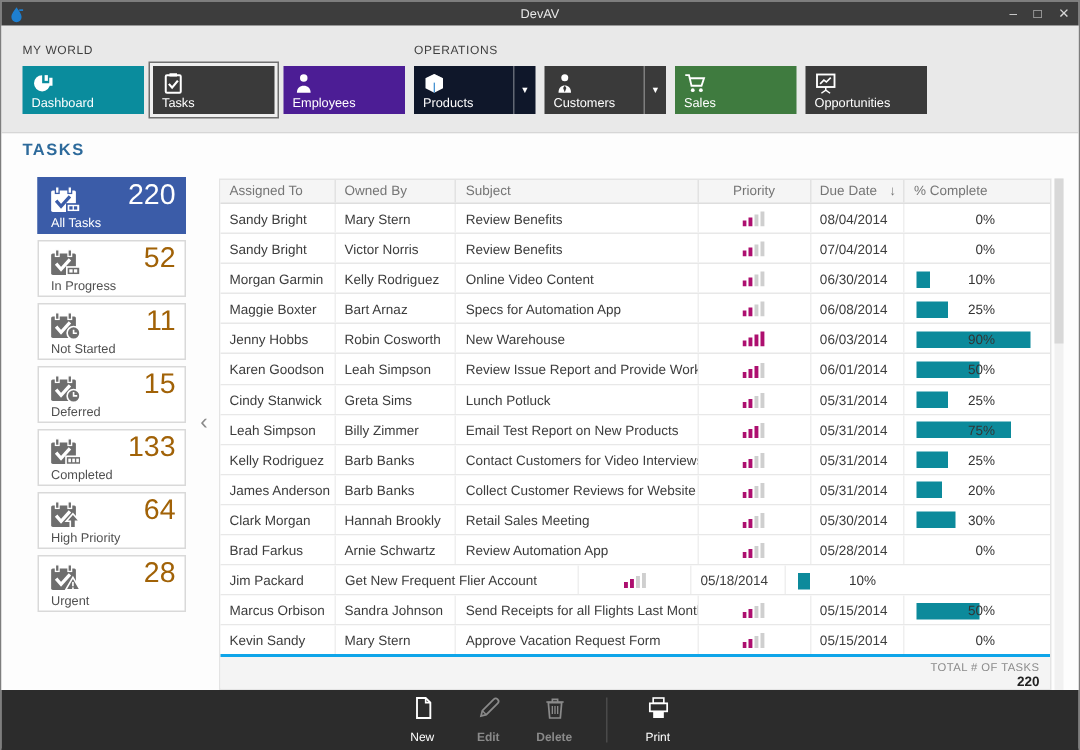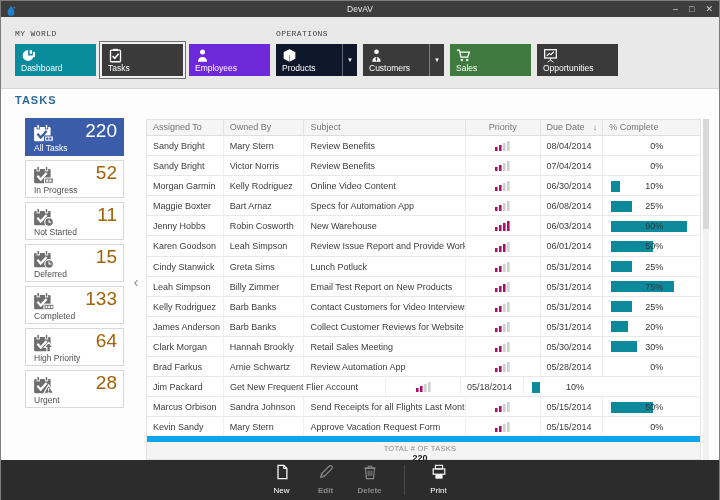--- a/index.html
+++ b/index.html
@@ -10,21 +10,21 @@
   
   .titlebar { position:relative; height:16px; background:#3d3d3d; display:flex; align-items:center; }
   .app-logo { position:absolute; left:4px; top:2px; width:12px; height:12px; }
   .title-text { flex:1; text-align:center; color:#e9e9e9; font-size:8.5px; }
   .win-controls { position:absolute; right:6px; top:0; height:16px; display:flex; gap:11px; align-items:center; }
   .win-btn { color:#d8d8d8; font-size:9px; line-height:16px; cursor:default; }
 
   
   .ribbon { height:72px; background:#e9e9e9; border-bottom:1px solid #d6d6d6; padding:12px 0 0 14px; display:flex; }
   .rgroup { margin-right:6px; }
-  .rlabel { font-size:8px; color:#3f3f3f; letter-spacing:.4px; margin-bottom:6px;font-family:Liberation Mono, monospace; }
+  .rlabel { font-size:8px; color:#3f3f3f; letter-spacing:.4px; margin-bottom:6px; }
   .rtiles { display:flex; gap:6px; }
   .tile { position:relative; width:81px; height:32px; color:#fff; }
   .tile.tex { background-image:radial-gradient(rgba(255,255,255,.07) 1px, transparent 1px); background-size:4px 4px; }
   .tile.sel { box-shadow:0 0 0 2px #efefef, 0 0 0 3px #6f6f6f; }
   .tile .ic { position:absolute; top:4px; left:6px; width:15px; height:15px; }
   .tile .ic svg { width:15px; height:15px; }
   .tlabel { position:absolute; left:6px; bottom:3px; font-size:8.5px; color:#fff; }
   .tdrop { position:absolute; right:0; top:0; width:15px; height:32px; border-left:1px solid rgba(255,255,255,.35);
            display:flex; align-items:center; justify-content:center; font-size:7px; color:#fff; }
 
@@ -50,21 +50,21 @@
   .th:last-child { border-right:none; }
   .th.center { text-align:center; padding-left:0; }
   .sort-arrow { position:absolute; right:5px; top:2px; font-size:9px; color:#777; }
   .tbody .trow { display:flex; height:20.1px; border-bottom:1px solid #e8e8e8; background:#fff; }
   .td { font-size:9px; color:#3c3c3c; padding:5px 0 0 6px; border-right:1px solid #efefef; overflow:hidden; white-space:nowrap; }
   .td:last-child { border-right:none; }
   .td.prio { display:flex; align-items:center; justify-content:center; padding:0; }
   .td.pct { position:relative; padding:0; }
   .pct-bar { position:absolute; left:8px; top:4.5px; height:11px; background:#0c8a9b; }
   .pct-text { position:absolute; left:8px; top:5px; width:52px; text-align:right; font-size:9px; color:#333; }
-  .tfoot { position:absolute; bottom:0; left:0; right:0; height:23px; background:#f4f4f4; border-top:6px solid #0ea5e9; text-align:center; padding:2px 7px 0 0; }
+  .tfoot { position:absolute; bottom:0; left:0; right:0; height:23px; background:#f4f4f4; border-top:2px solid #0ea5e9; text-align:right; padding:2px 7px 0 0; }
   .tfoot .flabel { font-size:7.5px; color:#8a8a8a; letter-spacing:.3px; }
   .tfoot .fvalue { font-size:9px; font-weight:bold; color:#222; margin-top:0px; }
 
   .vscroll { position:absolute; left:702px; top:30px; width:6px; height:341px; background:#f1f1f1; }
   .vscroll .thumb { width:6px; height:110px; background:#d8d8d8; }
 
   
   .toolbar { height:40px; background:#2c2c2c; display:flex; align-items:flex-start; justify-content:center; padding-top:4px; }
   .tb-btn { width:40px; text-align:center; color:#fff; margin:0 2px; }
   .tb-btn.disabled { color:#8a8a8a;font-weight:bold; }
@@ -108,21 +108,21 @@
       </div>
       <div class="tile sel tex" style="background:#3A3A3A">
         <span class="ic"><svg viewBox="0 0 18 18">
                   <rect x="3" y="2.5" width="12" height="14" rx="1" fill="none" stroke="#fff" stroke-width="1.6"></rect>
                   <rect x="6" y="1" width="6" height="2.6" fill="#fff"></rect>
                   <path d="M5.5 9.5l2.6 3 4.6-5.6" stroke="#fff" stroke-width="1.8" fill="none"></path>
                 </svg></span>
         <div class="tlabel">Tasks</div>
 
       </div>
-      <div class="tile" style="background:#6d28d9">
+      <div class="tile" style="background:#4c1d95">
         <span class="ic"><svg viewBox="0 0 18 18">
                   <circle cx="9" cy="4.8" r="3" fill="#fff"></circle>
                   <path d="M3.5 16.5c0-3.6 2.4-5.6 5.5-5.6s5.5 2 5.5 5.6z" fill="#fff"></path>
                 </svg></span>
         <div class="tlabel">Employees</div>
 
       </div>
     </div>
   </div>
   <div class="rgroup">

